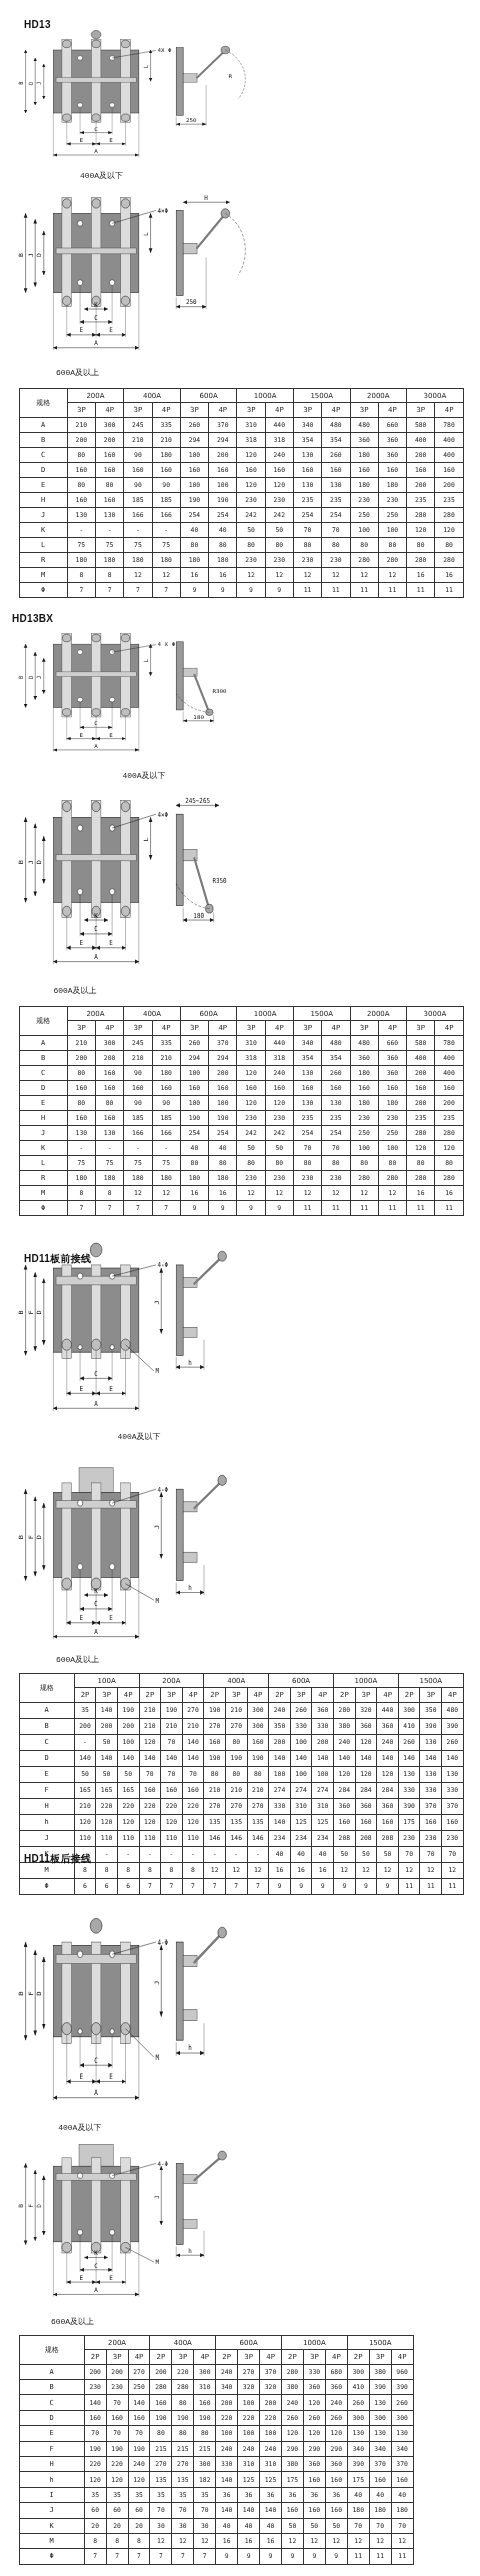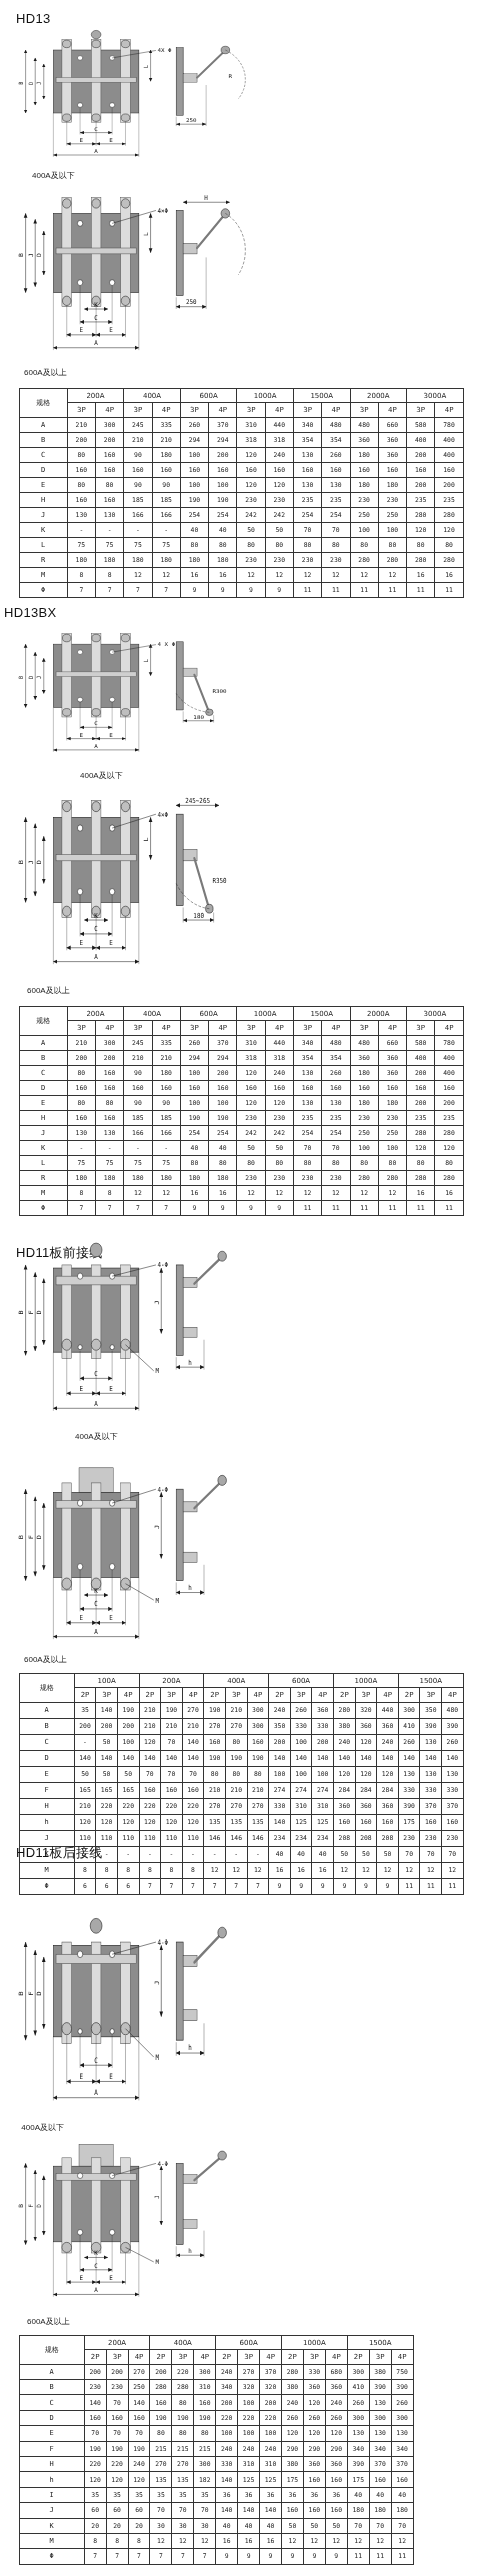--- a/index.html
+++ b/index.html
@@ -1,20 +1,20 @@
 <!DOCTYPE html>
 <html style="font-size:8.5px"><head>
 <meta charset="utf-8">
 <style>
   html,body{margin:0;padding:0;background:#fff;}
   #page{position:relative;width:480px;height:2576px;background:#ffffff;overflow:hidden;
         font-family:"Liberation Sans",sans-serif;color:#111;}
   .abs{position:absolute;}
-  h2.sec{margin:0;font-size:13px;font-weight:normal;letter-spacing:0.3px;color:#111;}
-  .cap{font-size:8px;color:#222;font-family:Liberation Sans, sans-serif;}
+  h2.sec{margin:8px;font-size:10px;font-weight:bold;letter-spacing:0.3px;color:#111;}
+  .cap{font-size:8px;color:#222;text-align:center;font-family:Liberation Mono, monospace;}
   svg.drw{position:absolute;}
   .plate{fill:#8c8c8c;stroke:#222;stroke-width:1;}
   .pole{fill:#dcdcdc;stroke:#444;stroke-width:0.8;}
   .shaft{fill:#cfcfcf;stroke:#444;stroke-width:0.8;}
   .term{fill:#bfbfbf;stroke:#222;stroke-width:1;}
   .hole{fill:#fff;stroke:#222;stroke-width:1;}
   .knob{fill:#a8a8a8;stroke:#222;stroke-width:1;}
   .mech{fill:#c8c8c8;stroke:#333;stroke-width:0.8;}
   .sideplate{fill:#9a9a9a;stroke:#222;stroke-width:1;}
   .lever{stroke:#7a7a7a;stroke-width:4;stroke-linecap:round;}
@@ -1327,21 +1327,21 @@
           <td>220</td>
           <td>300</td>
           <td>240</td>
           <td>270</td>
           <td>370</td>
           <td>280</td>
           <td>330</td>
           <td>680</td>
           <td>300</td>
           <td>380</td>
-          <td>750</td>
+          <td>960</td>
         </tr>
         <tr>
           <th class="rowlabel">B</th>
           <td>230</td>
           <td>230</td>
           <td>250</td>
           <td>280</td>
           <td>280</td>
           <td>310</td>
           <td>340</td>

